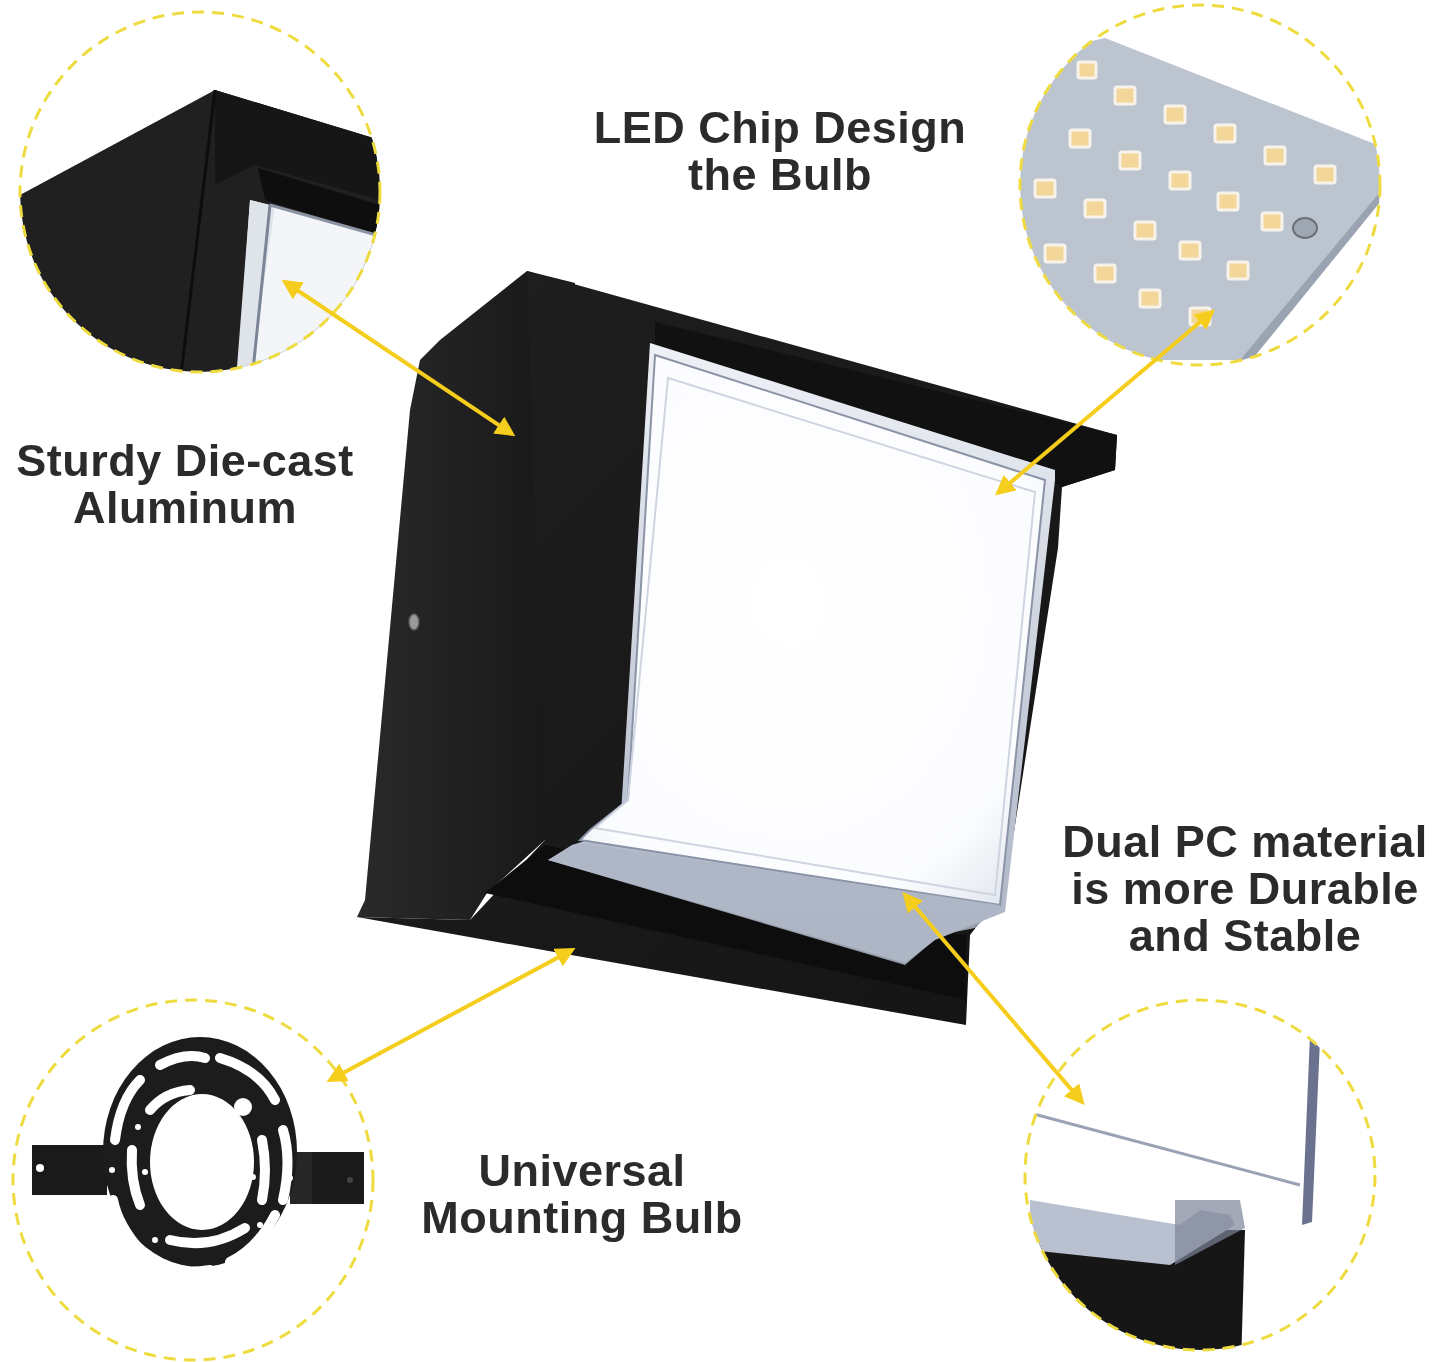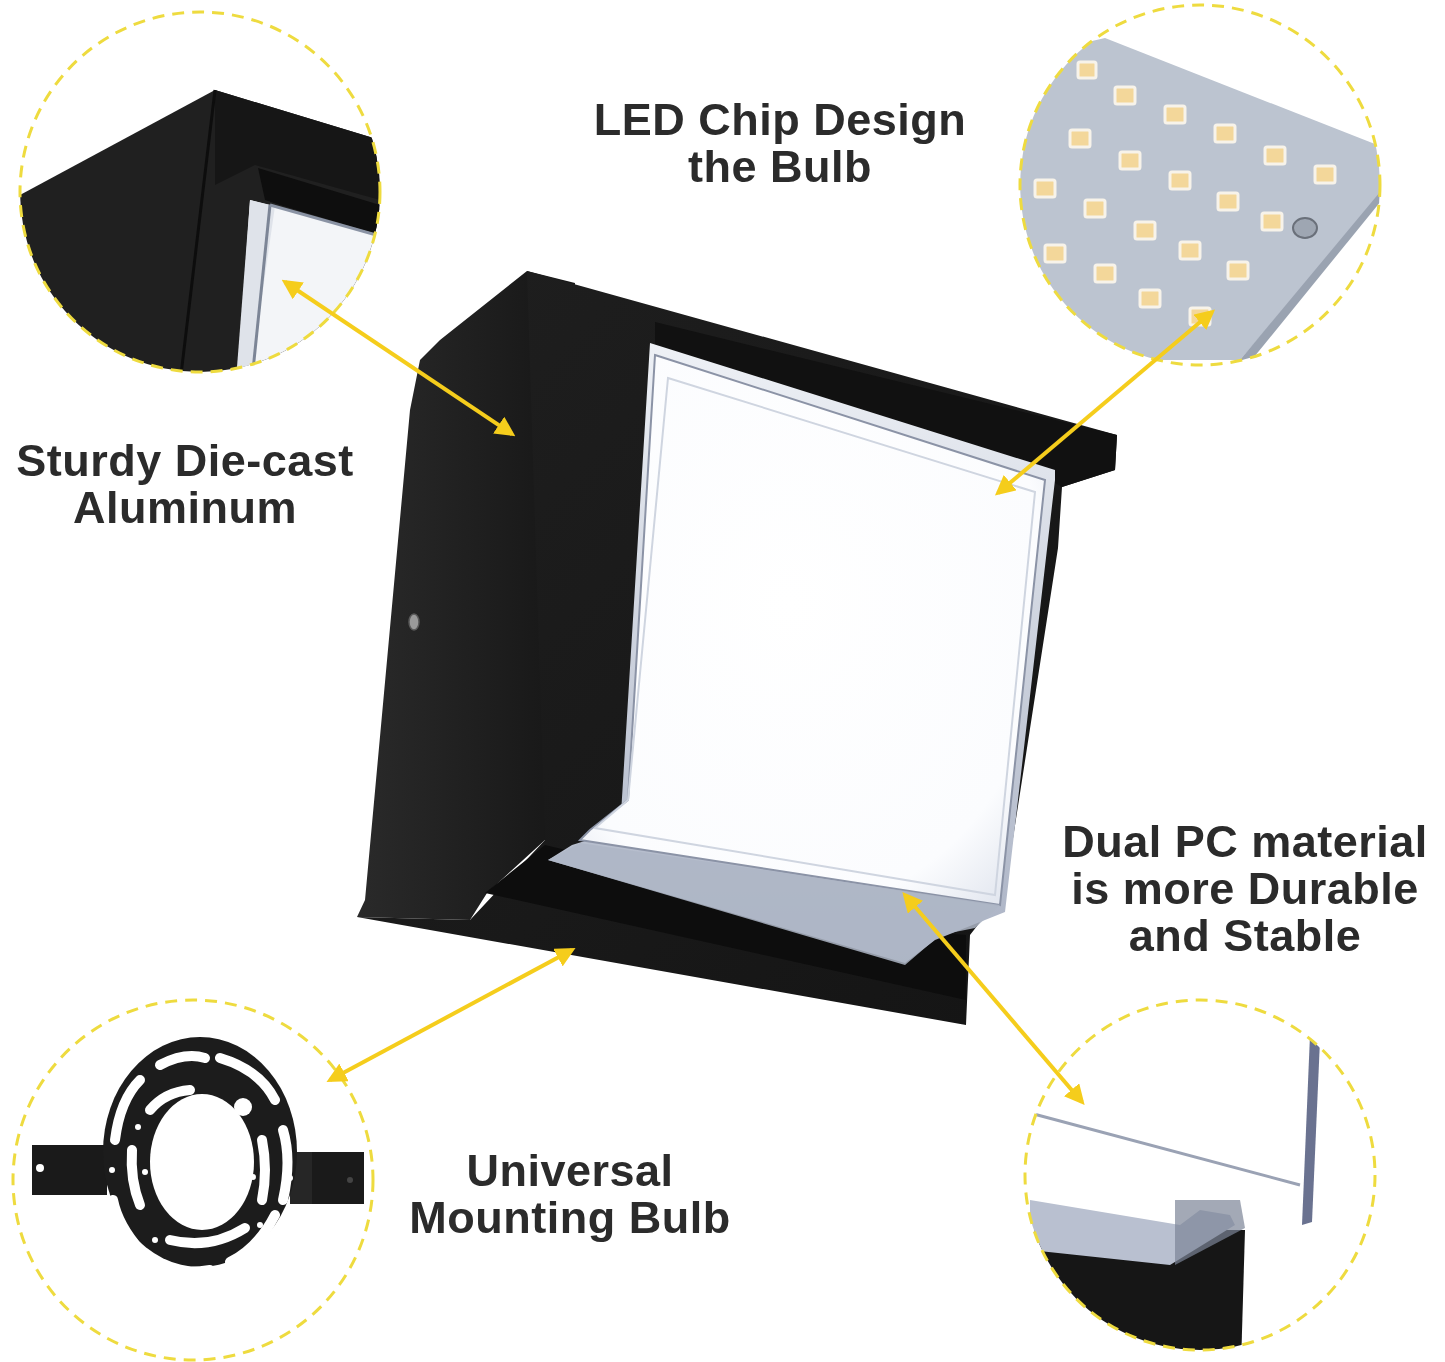--- a/index.html
+++ b/index.html
@@ -2,24 +2,24 @@
 <html><head>
   <meta charset="utf-8">
   <style>
     html, body { margin: 0; padding: 0; background: #ffffff; }
     body { width: 1445px; height: 1362px; position: relative; overflow: hidden;
            font-family: "Liberation Sans", "DejaVu Sans", sans-serif; }
     #canvas { position: absolute; left: 0; top: 0; width: 1445px; height: 1362px; }
     .label { position: absolute; color: #2b2b2b; font-weight: 700; text-align: center;
              font-size: 45px; line-height: 47px; letter-spacing: 0.5px; white-space: nowrap; }
     .label span { display: block; }
-    #label-led { left: 540px; top: 96px; width: 480px; }
+    #label-led { left: 540px; top: 104px; width: 480px; }
     #label-alu { left: -5px; top: 437px; width: 380px; }
     #label-pc  { left: 1040px; top: 818px; width: 410px; }
-    #label-mount { left: 380px; top: 1147px; width: 380px; }
+    #label-mount { left: 392px; top: 1147px; width: 380px; }
   </style>
 </head>
 <body>
 
 <svg id="canvas" viewBox="0 0 1445 1362" xmlns="http://www.w3.org/2000/svg">
   <defs>
     <linearGradient id="gSide" x1="0" y1="0" x2="1" y2="0">
       <stop offset="0" stop-color="#2a2a2a"></stop>
       <stop offset="1" stop-color="#161616"></stop>
     </linearGradient>

